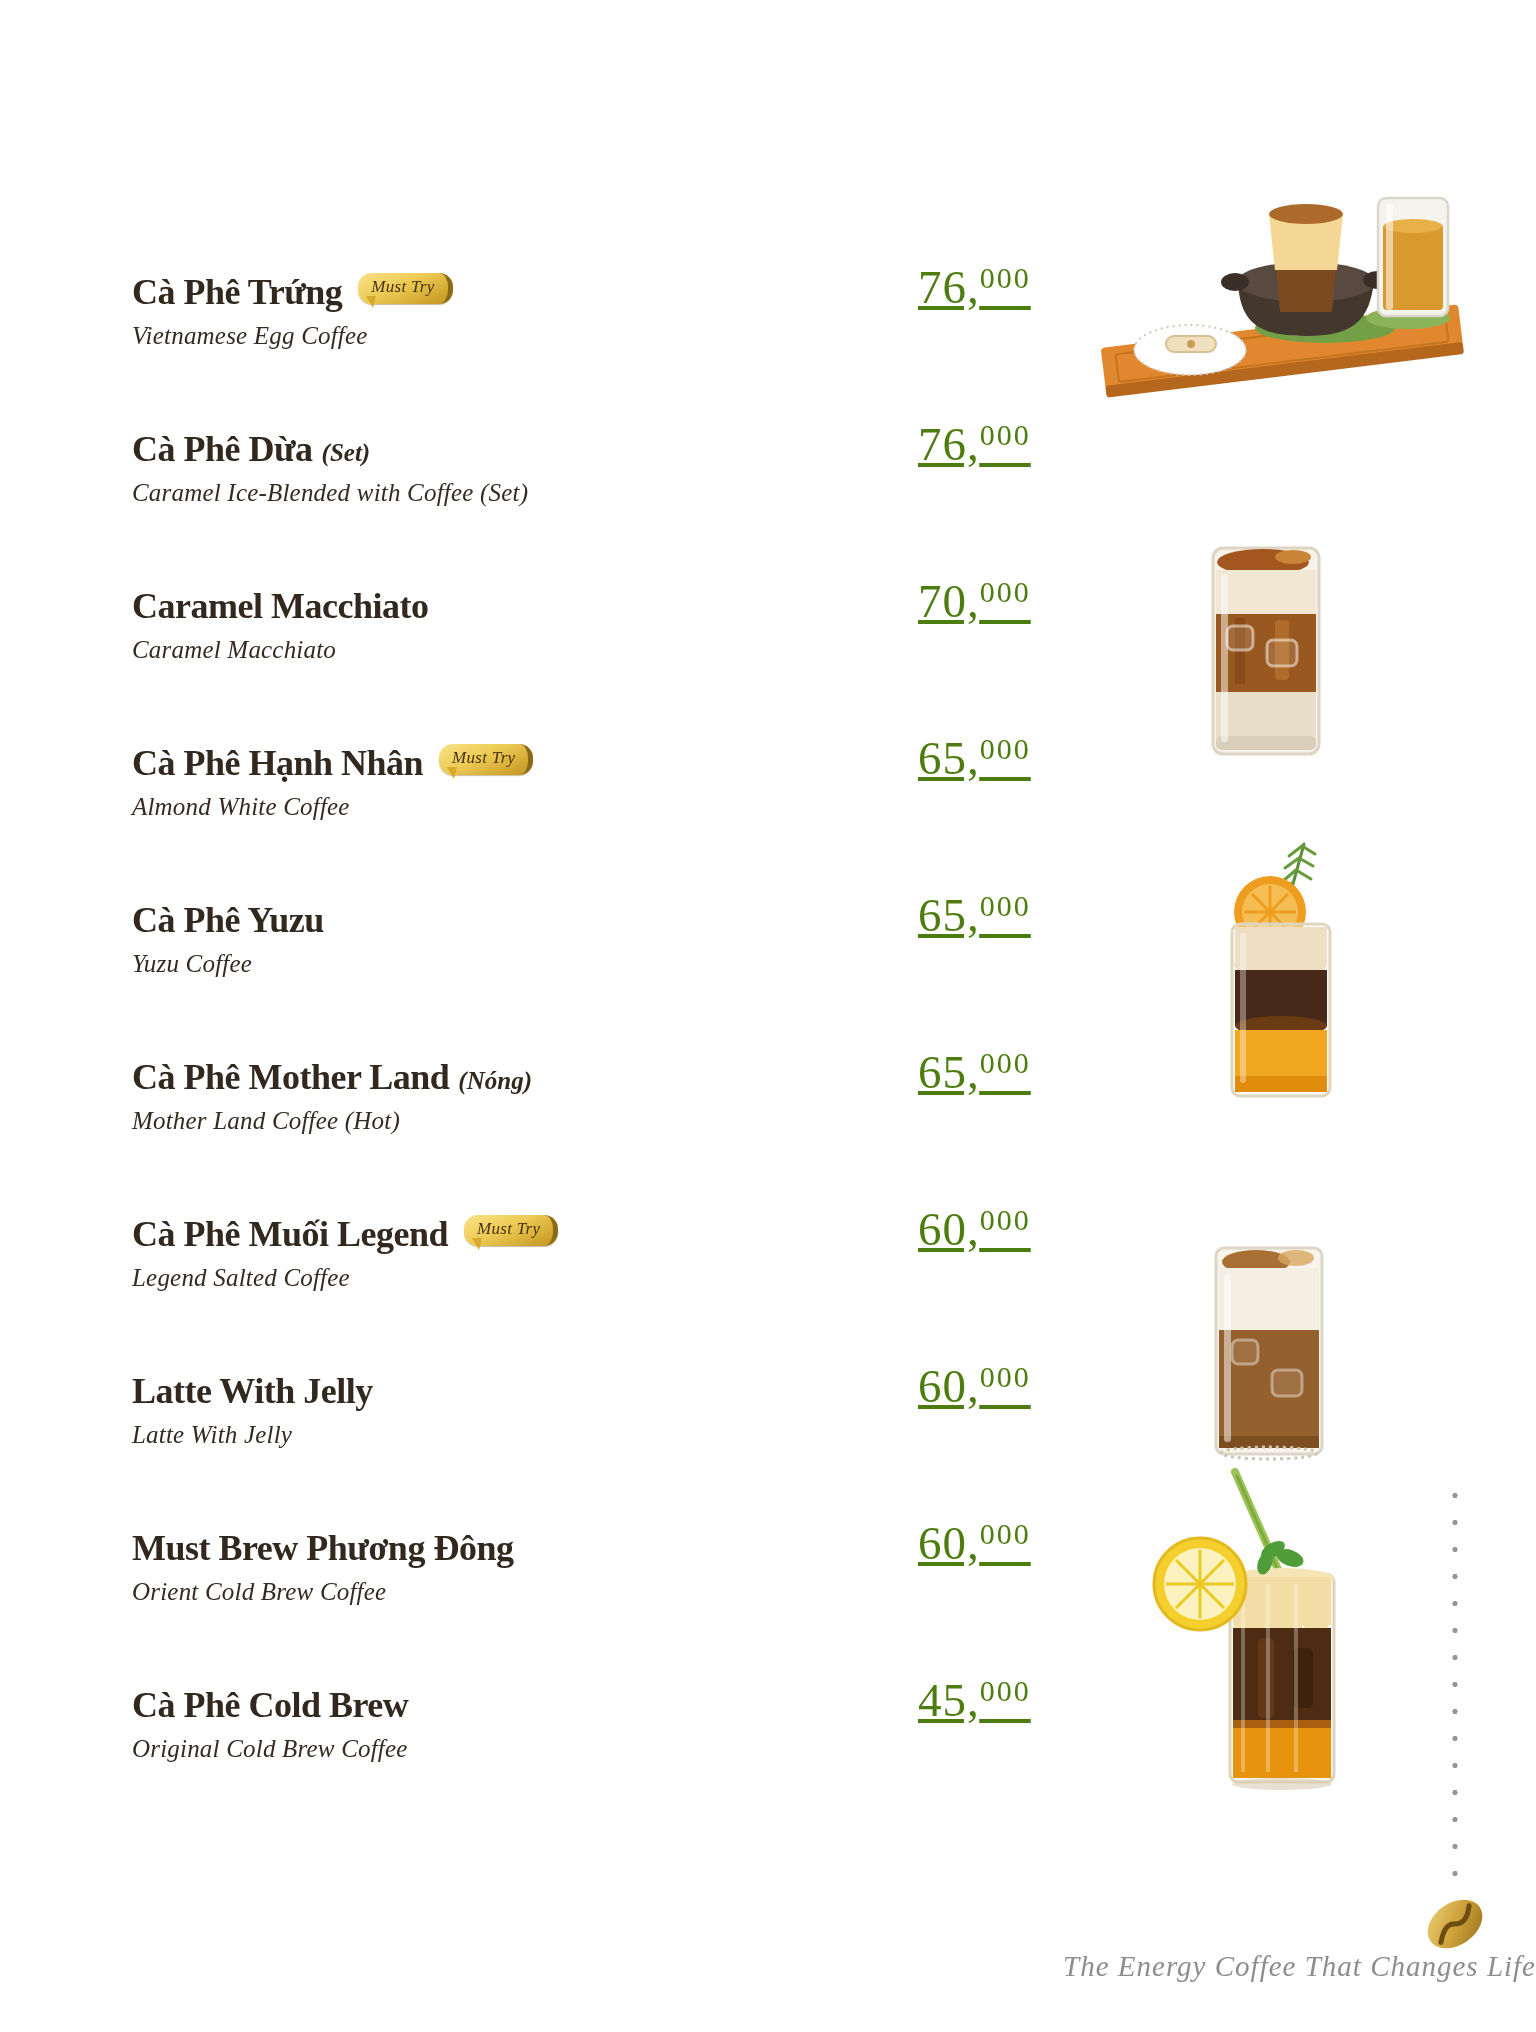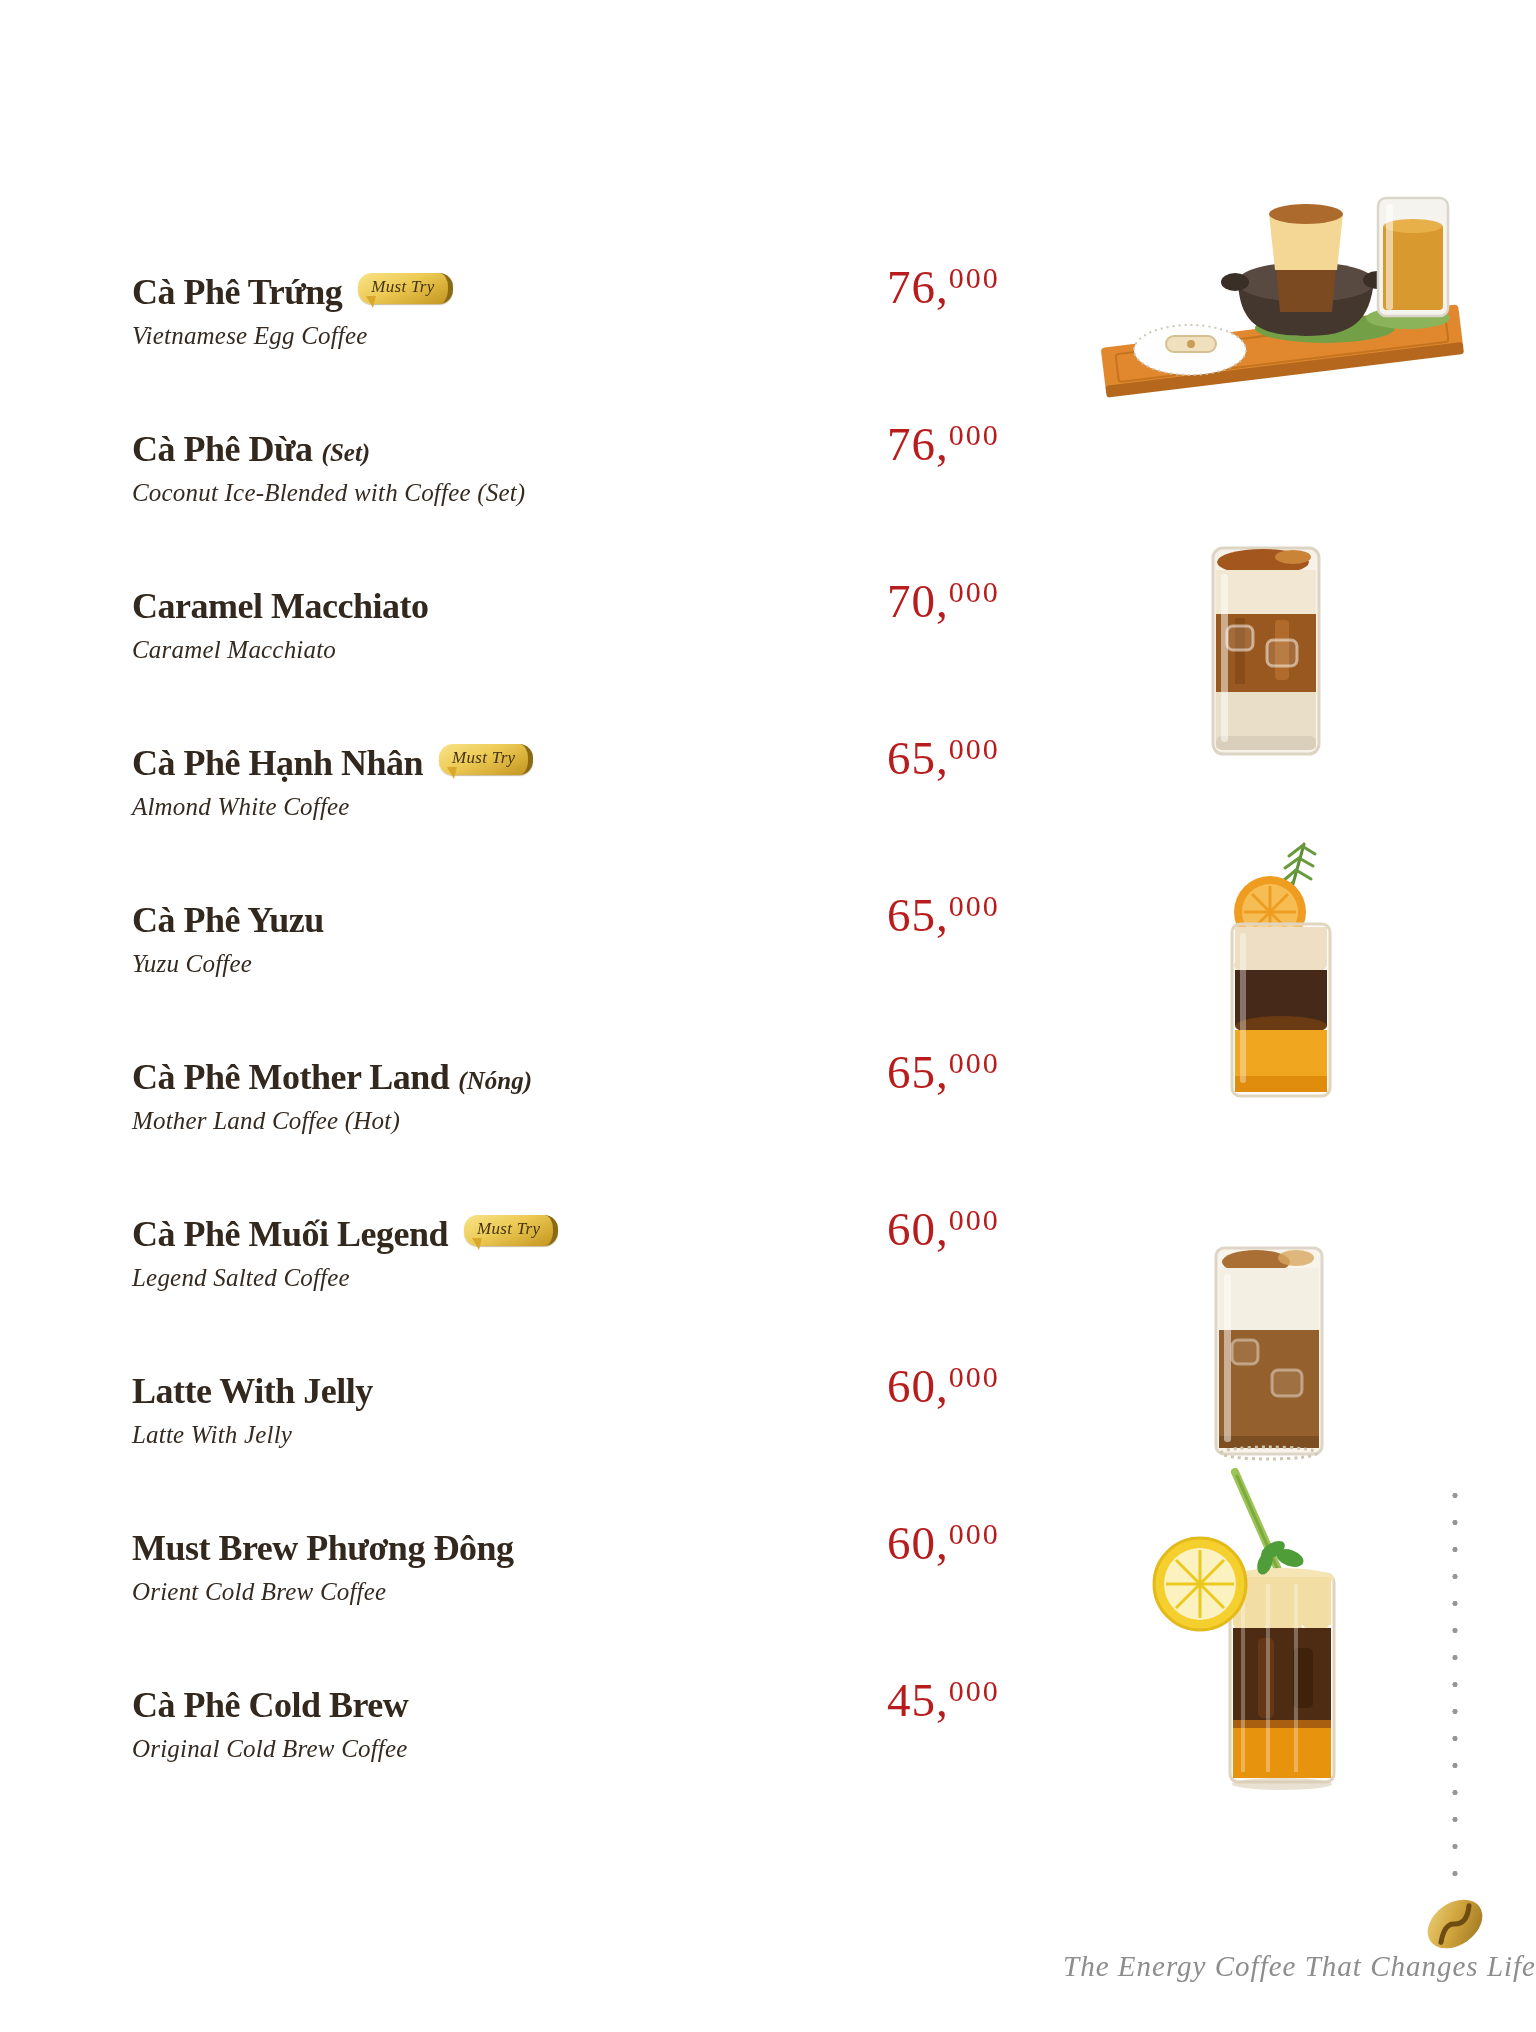--- a/index.html
+++ b/index.html
@@ -30,22 +30,22 @@
     content:""; position:absolute; left:8px; bottom:-11px; width:0; height:0;
     border:7px solid transparent; border-top:12px solid #d9a92c; border-right-width:3px;
   }
   .badge-label {
     font-size:17px; font-style:italic; color:#473312; letter-spacing:0.3px;
   }
   .desc {
     font-size:25px; font-style:italic; margin-top:9px; letter-spacing:0.2px; color:#352a20;
   }
   .price {
-    position:absolute; left:755px; top:-8px; font-size:47px; letter-spacing:1px;
-    color:#b91c1c; white-space:nowrap; line-height:1;
+    position:absolute; left:786px; top:-8px; font-size:47px; letter-spacing:1px;
+    color:#4d7c0f; white-space:nowrap; line-height:1;text-decoration:underline;
   }
   .price .sup { font-size:30px; position:relative; top:-15px; letter-spacing:2px; }
 
   
   .photo { position:absolute; }
   .photo svg { display:block; width:100%; height:100%; }
 
   
   .dotted-line {
     position:absolute; left:1451px; top:1482px; width:8px; height:412px;
@@ -70,21 +70,21 @@
       <span class="title">Cà Phê Trứng</span><span class="badge"><span class="badge-label">Must Try</span></span>
     </div>
     <div class="desc">Vietnamese Egg Coffee</div>
     <div class="price"><span>76,</span><span class="sup">000</span></div>
   </div>
 
   <div class="item" style="top:429px">
     <div class="title-row">
       <span class="title">Cà Phê Dừa</span><span class="suffix">(Set)</span>
     </div>
-    <div class="desc">Coconut Ice-Blended with Coffee (Set)</div>
+    <div class="desc">Caramel Ice-Blended with Coffee (Set)</div>
     <div class="price"><span>76,</span><span class="sup">000</span></div>
   </div>
 
   <div class="item" style="top:586px">
     <div class="title-row">
       <span class="title">Caramel Macchiato</span>
     </div>
     <div class="desc">Caramel Macchiato</div>
     <div class="price"><span>70,</span><span class="sup">000</span></div>
   </div>

